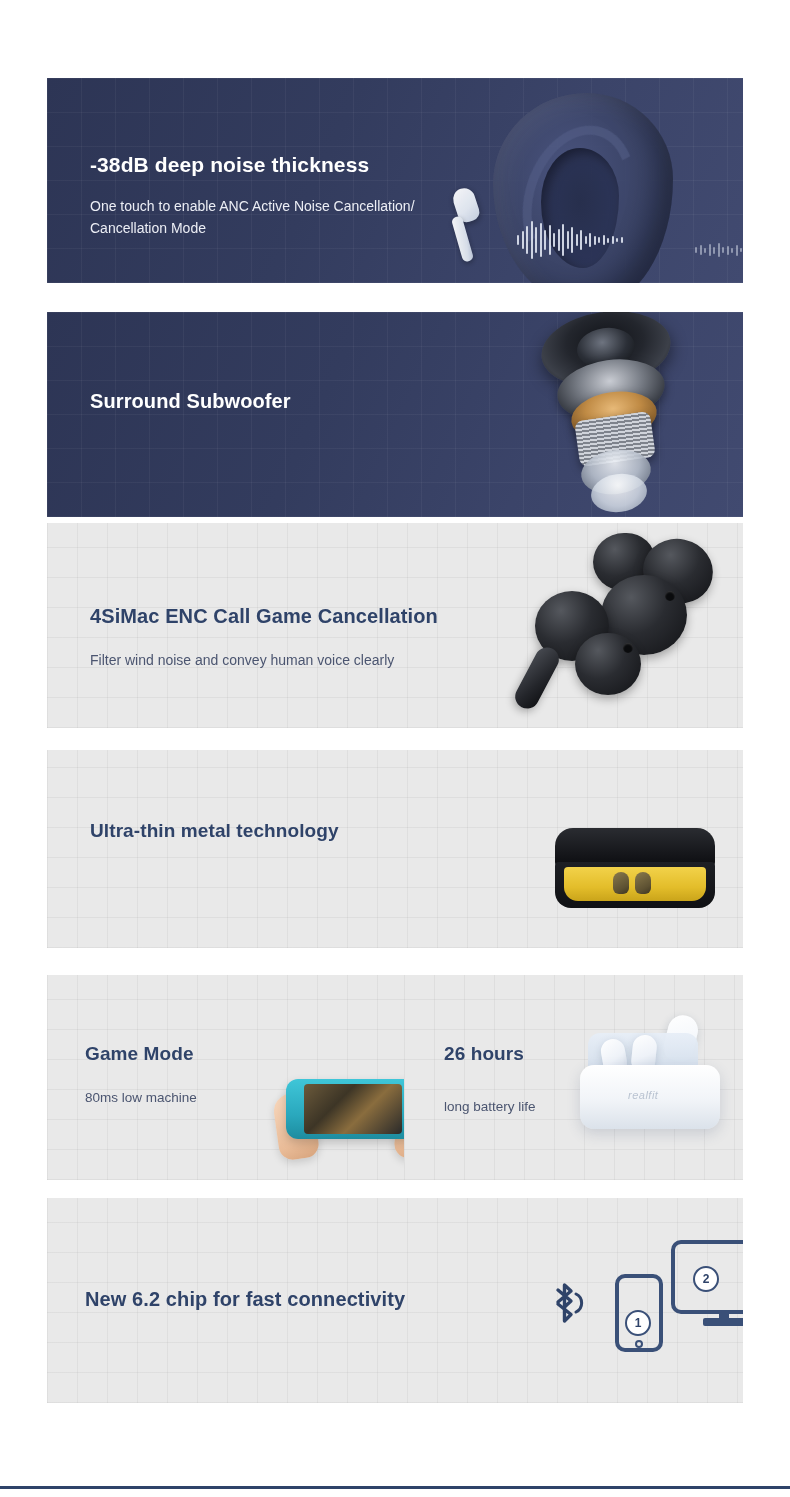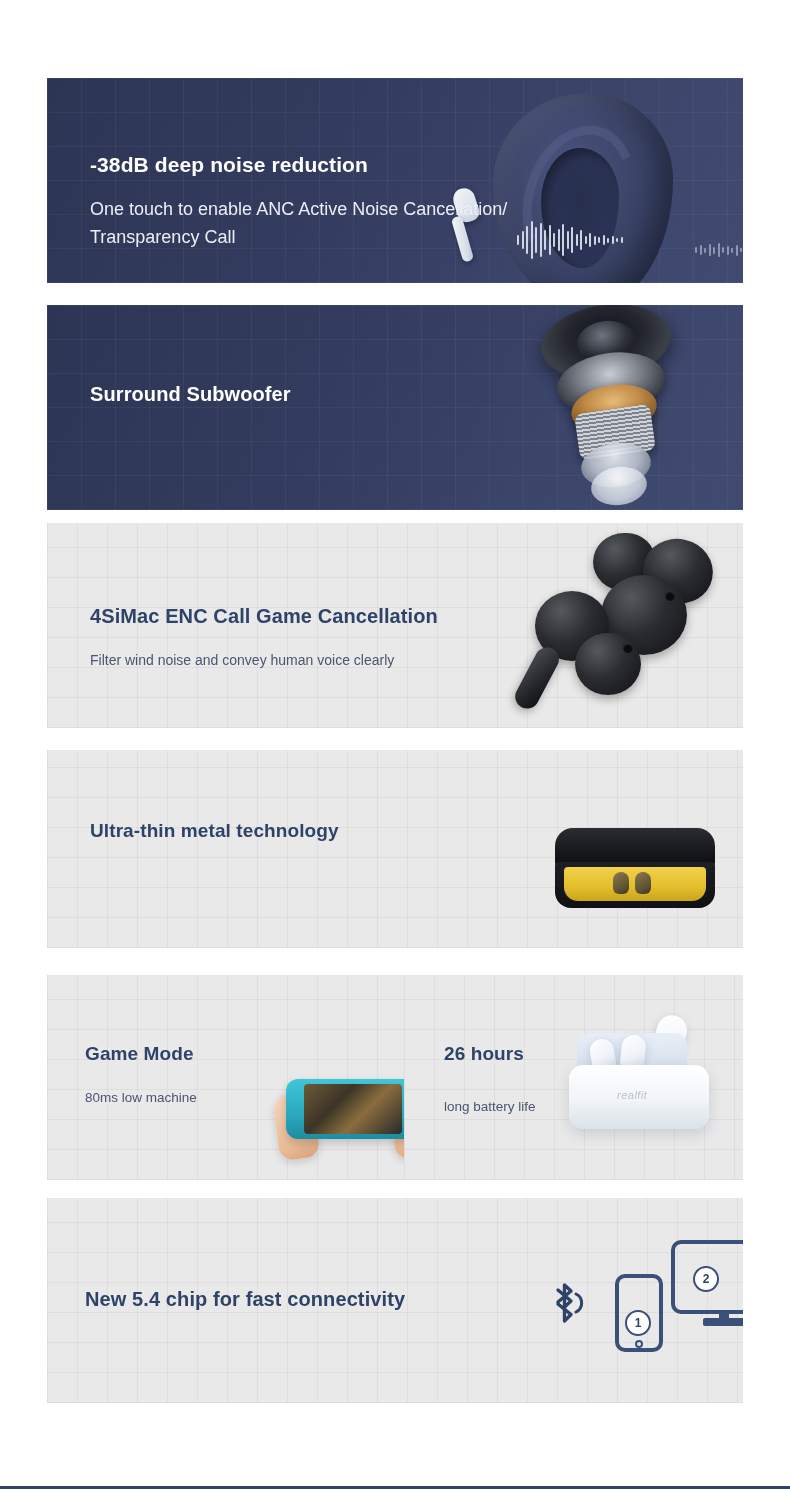--- a/index.html
+++ b/index.html
@@ -51,21 +51,21 @@
     line-height: 1.55;
   }
   .dark .p-title { color: #ffffff; }
   .dark .p-sub { color: #eceef5; }
   .light .p-title { color: #2f4369; }
   .light .p-sub { color: #4b5570; text-align: center; }
 
   
   #panel-anc { left: 47px; top: 78px; width: 696px; height: 205px; }
   #panel-anc .p-title { left: 43px; top: 75px; font-size: 21px; }
-  #panel-anc .p-sub { left: 43px; top: 118px; font-size: 18px; width: 520px; }
+  #panel-anc .p-sub { left: 43px; top: 118px; font-size: 14px; width: 520px; }
 
   .ear-art {
     position: absolute;
     right: -20px; top: -40px;
     width: 330px; height: 300px;
     opacity: 0.95;
   }
   .ear-shape {
     position: absolute;
     left: 60px; top: 55px;
@@ -121,21 +121,21 @@
   }
   .wave i {
     display: block;
     width: 2px;
     background: #dfe4f1;
     border-radius: 1px;
     opacity: 0.9;
   }
 
   
-  #panel-sub { left: 47px; top: 305px; width: 696px; height: 205px; }
+  #panel-sub { left: 47px; top: 312px; width: 696px; height: 205px; }
   #panel-sub .p-title { left: 43px; top: 78px; font-size: 20px; }
   #panel-sub .p-sub { left: 43px; top: 120px; font-size: 14.5px; width: 560px; }
 
   .driver-art {
     position: absolute;
     right: 8px; top: -4px;
     width: 250px; height: 215px;
   }
   .driver-cone {
     position: absolute;
@@ -260,21 +260,21 @@
     box-shadow: 0 3px 8px rgba(0,0,0,0.15);
   }
   .hand.left { left: 2px; top: 30px; transform: rotate(-8deg); }
   .hand.right { right: 2px; top: 30px; transform: rotate(8deg); }
 
   
   #panel-battery { left: 404px; top: 975px; width: 339px; height: 205px; }
   #panel-battery .p-title { left: 40px; top: 68px; font-size: 19px; }
   #panel-battery .p-sub { left: 40px; top: 122px; font-size: 13.5px; }
 
-  .charge-art { position: absolute; right: 14px; top: 38px; width: 200px; height: 130px; text-decoration: underline; }
+  .charge-art { position: absolute; right: 3px; top: 38px; width: 200px; height: 130px; text-decoration: underline; }
   .charge-case {
     position: absolute; left: 40px; top: 52px; width: 140px; height: 64px;
     border-radius: 14px;
     background: linear-gradient(180deg, #ffffff 0%, #f1f4f8 55%, #dbe2ea 100%);
     box-shadow: 0 5px 14px rgba(60,80,110,0.18);
   }
   .charge-lid {
     position: absolute; left: 48px; top: 20px; width: 110px; height: 48px;
     border-radius: 12px 12px 6px 6px;
     background: linear-gradient(180deg, #e7eef7 0%, #cfdbe9 100%);
@@ -405,24 +405,24 @@
       <i style="height:7px"></i>
         <i style="height:14px"></i>
         <i style="height:6px"></i>
         <i style="height:9px"></i>
       <i style="height:5px"></i>
         <i style="height:11px"></i>
         <i style="height:4px"></i>
 
     </div>
 
-    <div class="p-title">-38dB deep noise reduction</div>
+    <div class="p-title">-38dB deep noise thickness</div>
     <div class="p-sub">
       <span>One touch to enable ANC Active Noise Cancellation/</span><br>
-      <span>Transparency Call</span>
+      <span>Cancellation Mode</span>
     </div>
   </section>
 
   <section class="panel dark" id="panel-sub">
     <div class="driver-art">
       <div class="driver-cone"></div>
       <div class="driver-ring dr1"></div>
       <div class="driver-ring dr2"></div>
       <div class="driver-ring dr3"></div>
       <div class="driver-ring dr4"></div>
@@ -475,21 +475,21 @@
       <div class="bud-wt bw1"></div>
       <div class="bud-wt bw2"></div>
       <div class="charge-case"></div>
       <div class="case-brand">realfit</div>
     </div>
     <div class="p-title">26 hours</div>
     <div class="p-sub">long battery life</div>
   </section>
 
   <section class="panel light" id="panel-chip">
-    <div class="p-title">New 5.4 chip for fast connectivity</div>
+    <div class="p-title">New 6.2 chip for fast connectivity</div>
 
     <span class="bt-icon">
       <svg viewBox="0 0 40 46" width="40" height="46" aria-hidden="true">
         <path d="M13 10 L26 21 L19.5 27 L19.5 5 L26 11 L13 22" fill="none" stroke="#2f4369" stroke-width="3.4" stroke-linejoin="round" stroke-linecap="round"></path>
         <path d="M19.5 27 L19.5 41 L26 34.5 L13 24" fill="none" stroke="#2f4369" stroke-width="3.4" stroke-linejoin="round" stroke-linecap="round"></path>
         <path d="M31 14 A10 10 0 0 1 31 32" fill="none" stroke="#2f4369" stroke-width="3" stroke-linecap="round"></path>
       </svg>
     </span>
 
     <div class="devices-art">

